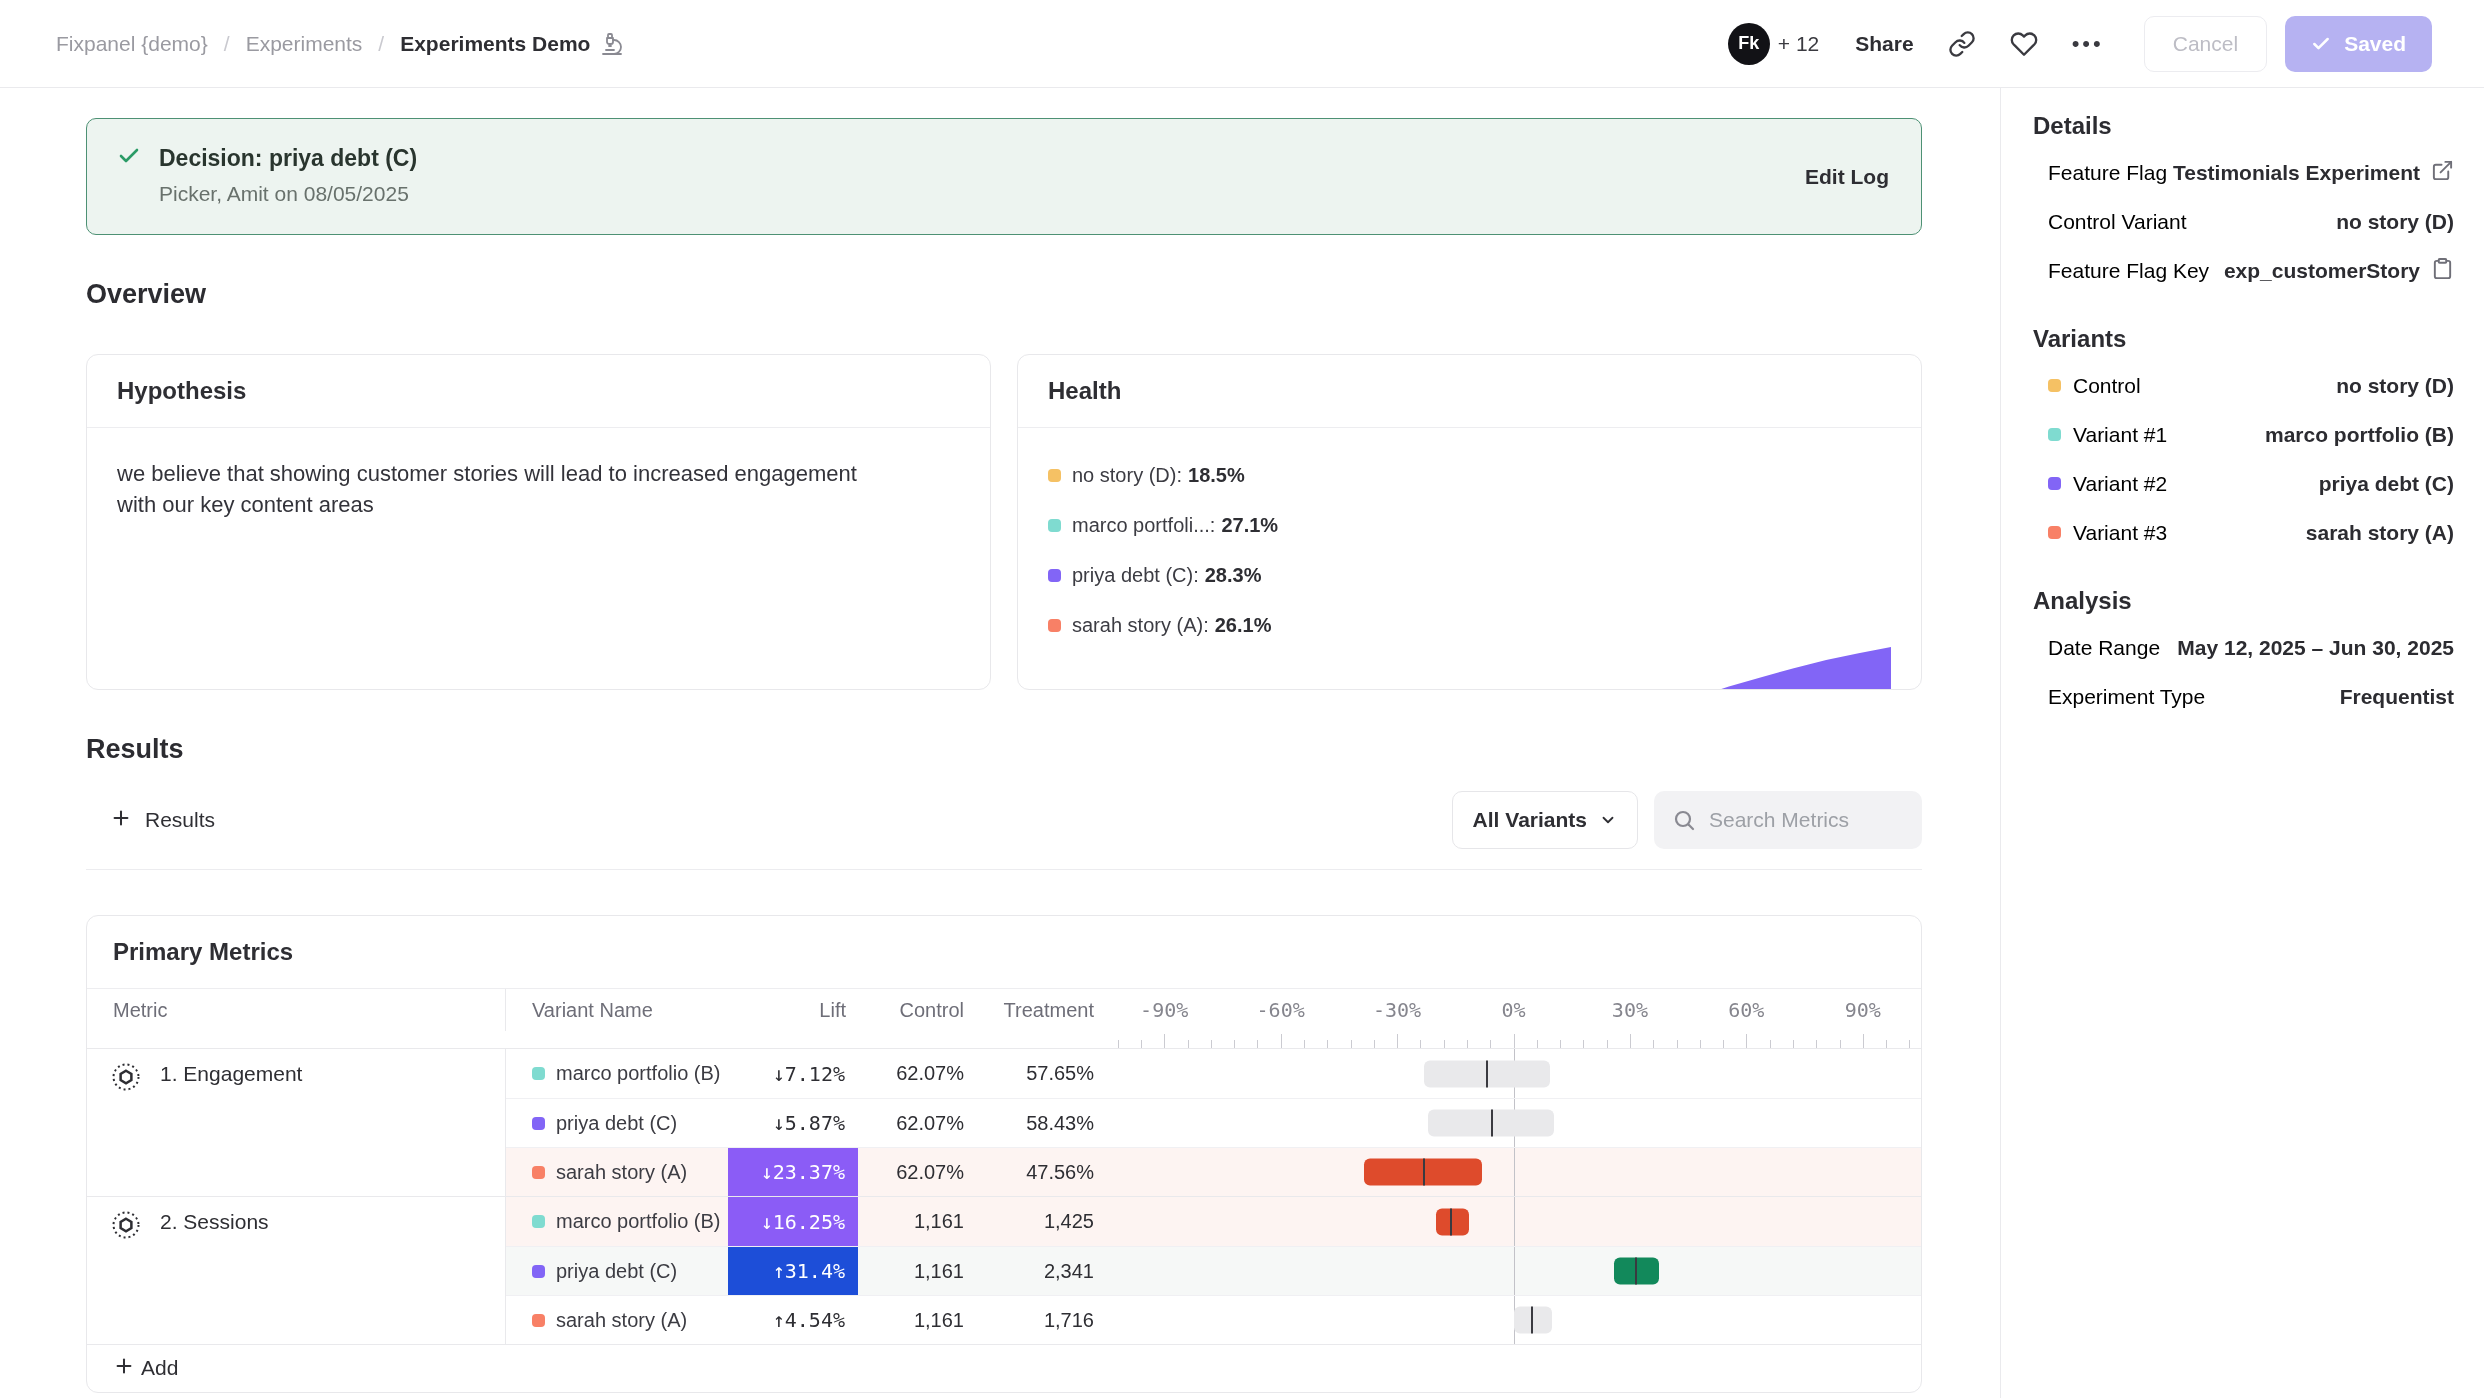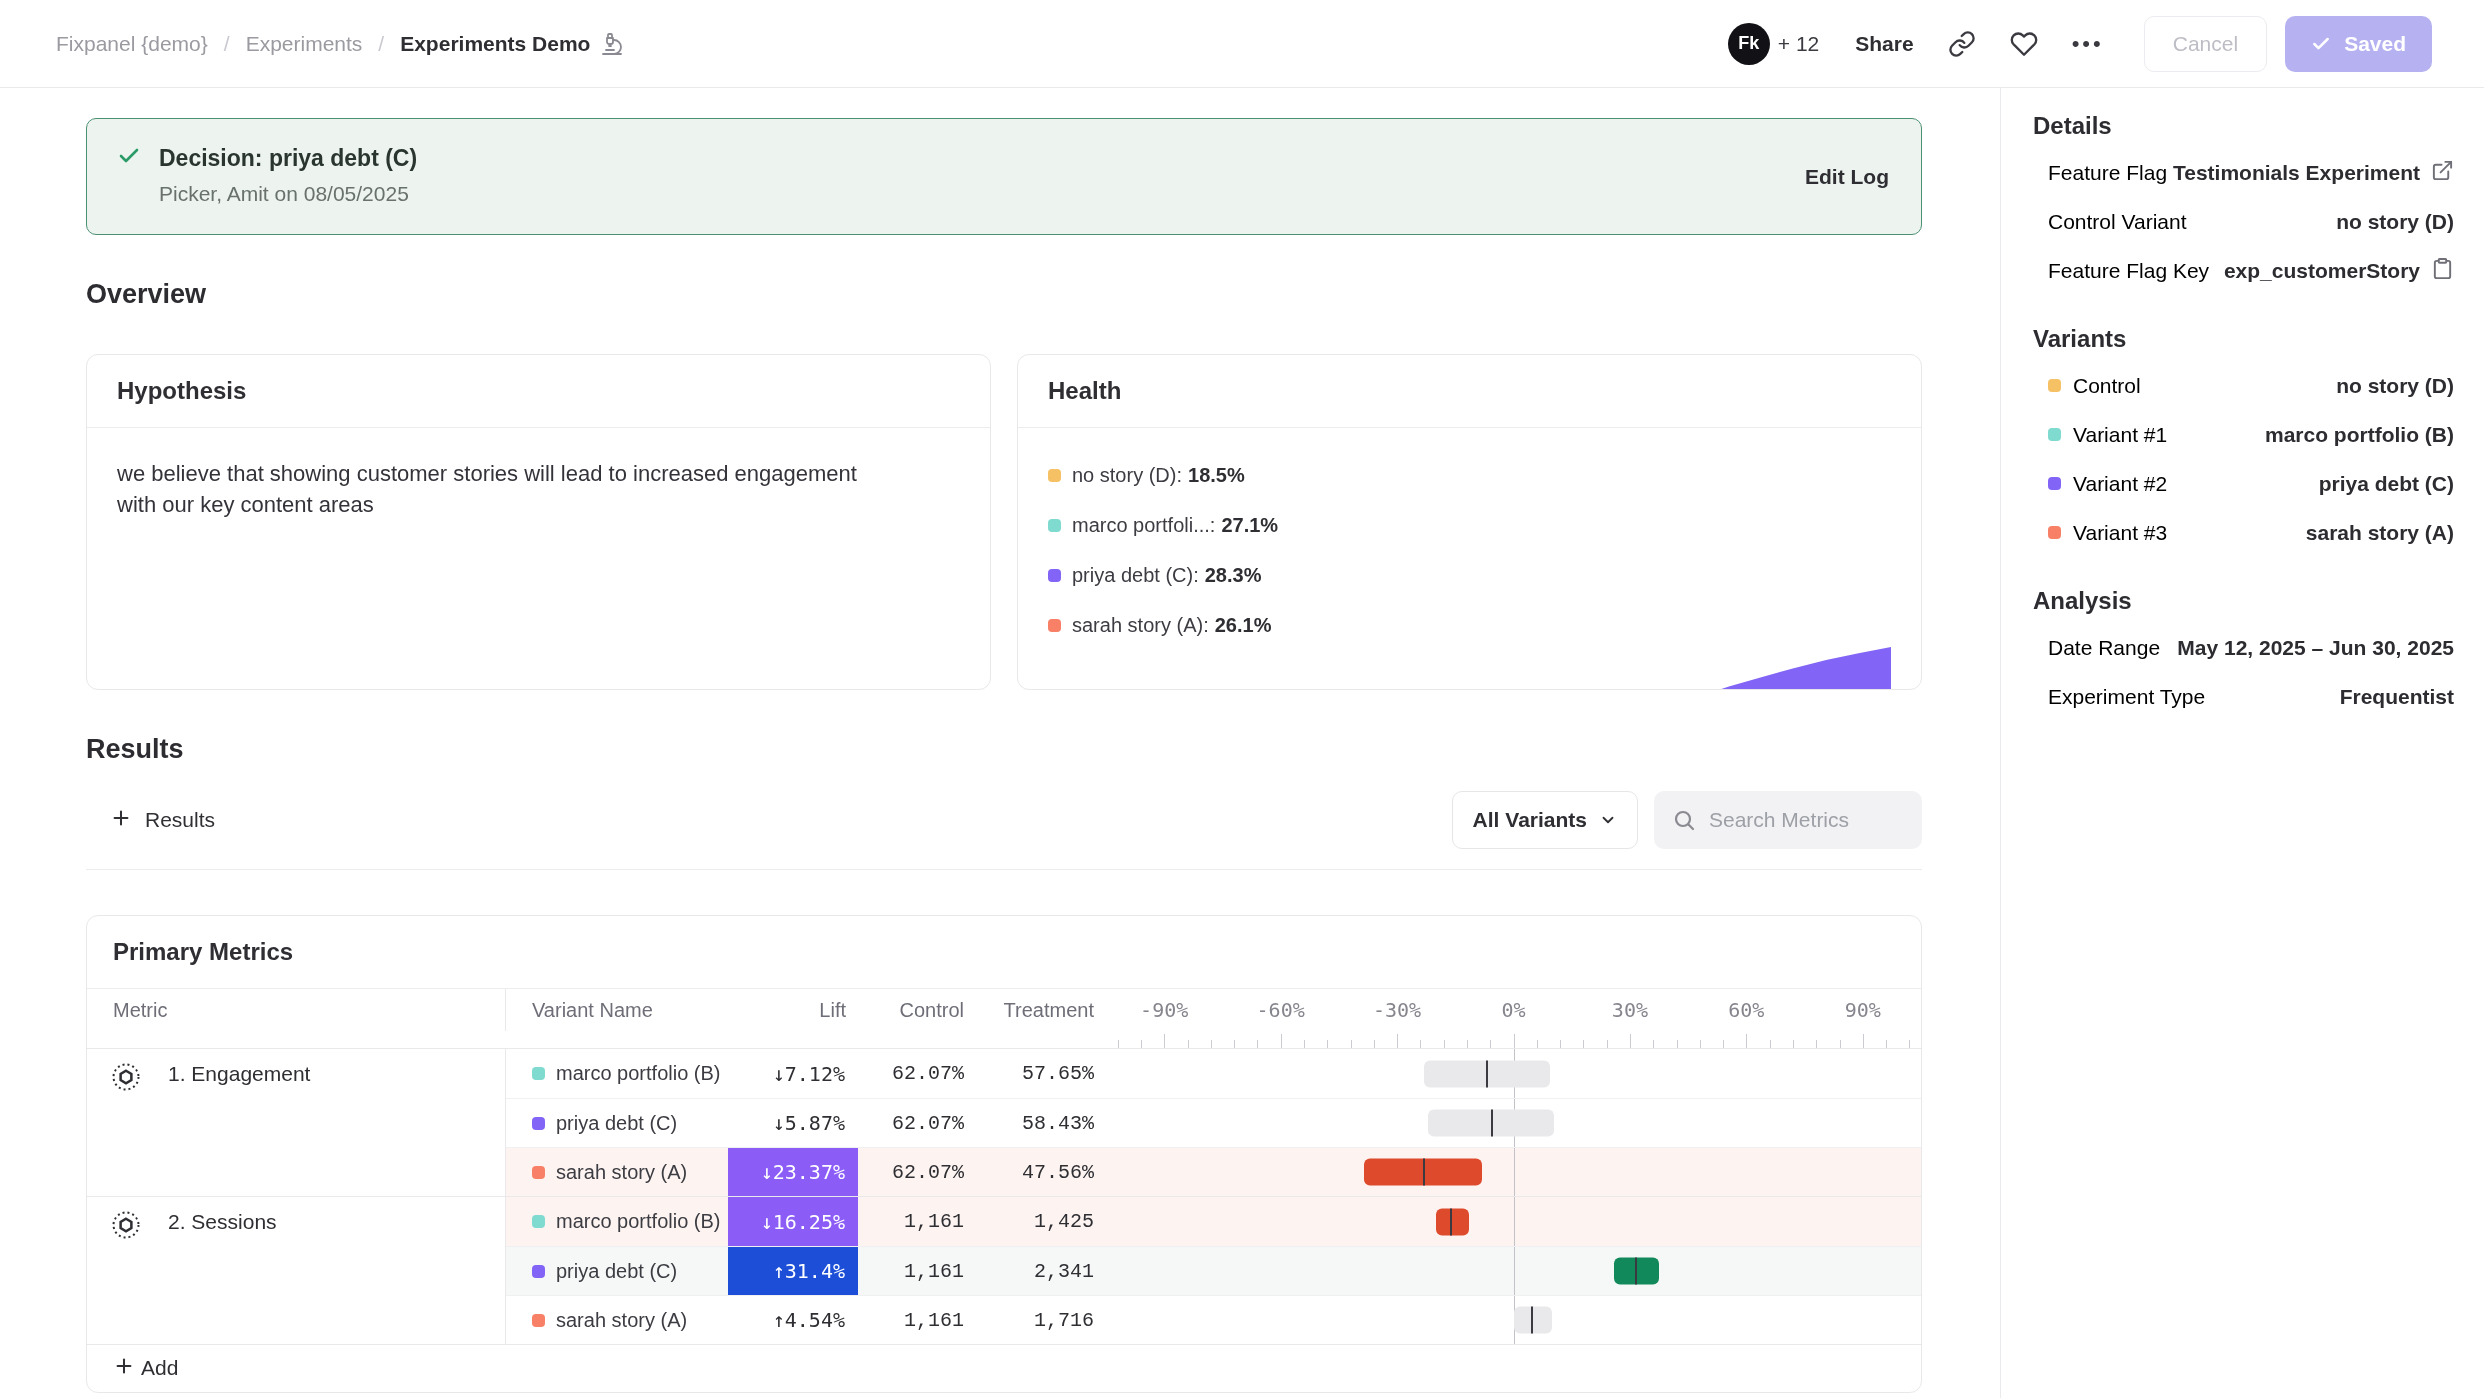--- a/index.html
+++ b/index.html
@@ -72,32 +72,32 @@
   .mono { font-family:"DejaVu Sans Mono", monospace; }
   .thead { height:60px; display:flex; border-bottom:1px solid #e9e9ec; }
   .c-metric { width:419px; border-right:1px solid #e9e9ec; }
   .c-variant { width:222px; } .c-lift { width:130px; } .c-control { width:118px; } .c-treat { width:130px; } .c-chart { flex:1; position:relative; }
   .th { display:flex; align-items:center; font-size:20px; color:#6e6e78; height:42px; }
   .th.left { padding-left:26px; } .th.right { justify-content:flex-end; padding-right:12px; }
   .axis-lbl { position:absolute; top:9px; transform:translateX(-50%); font-size:20px; color:#85858d; }
   .ruler-tick { position:absolute; bottom:0; width:1px; background:#cbcbd1; }
   .group { display:flex; }
   .group + .group { border-top:1px solid #e9e9ec; }
-  .g-metric { width:419px; border-right:1px solid #e9e9ec; padding:13px 0 0 24px; display:flex; gap:27px; align-items:flex-start; font-size:21px; font-weight:500; color:#2e2e33;text-align:center; }
+  .g-metric { width:419px; border-right:1px solid #e9e9ec; padding:13px 0 0 24px; display:flex; gap:19px; align-items:flex-start; font-size:21px; font-weight:500; color:#2e2e33;text-align:center; }
   .g-metric svg { width:30px; height:30px; stroke:#2e2e33; fill:none; flex:none; }
   .g-rows { flex:1; display:flex; flex-direction:column; }
   .row { height:49px; display:flex; }
   .row + .row { border-top:1px solid #f0f0f3; }
   .row.tint-red { background:#fdf4f2; }
   .row.tint-gray { background:#f6f8f7; }
   .r-variant { width:222px; display:flex; align-items:center; padding-left:26px; gap:11px; font-size:20px; color:#3c3c43; }
   .r-lift { width:130px; display:flex; align-items:center; justify-content:flex-end; padding-right:13px; font-size:20px; color:#2e2e33; font-family:"DejaVu Sans Mono", monospace; }
   .r-lift.neg { background:#8b5cf6; color:#fff; }
   .r-lift.pos { background:#1d4ed8; color:#fff; }
-  .r-num { display:flex; align-items:center; justify-content:flex-end; padding-right:12px; font-size:20px; color:#2e2e33; font-family:Liberation Mono, monospace; }
+  .r-num { display:flex; align-items:center; justify-content:flex-end; padding-right:12px; font-size:20px; color:#2e2e33; font-family:Liberation Sans, sans-serif; }
   .r-chart { flex:1; position:relative; }
   .zero-line { position:absolute; left:50%; top:0; bottom:0; width:1px; background:#c2c2c8; }
   .ci-bar { position:absolute; top:50%; transform:translateY(-50%); height:27px; border-radius:6px; }
   .ci-mean { position:absolute; top:50%; transform:translateY(-50%); width:2px; height:27px; background:#3a3a40; }
   .add-row { height:47px; border-top:1px solid #e9e9ec; display:flex; align-items:center; gap:6px; padding-left:26px; font-size:21px; font-weight:500; color:#2e2e33; cursor:pointer; }
 
   
   .sb-section { margin-bottom:30px; }
   .sb-h { font-size:24px; font-weight:700; color:#2c2c31; margin-bottom:8px; }
   .sb-row { display:flex; align-items:center; min-height:49px; padding-left:15px; }

